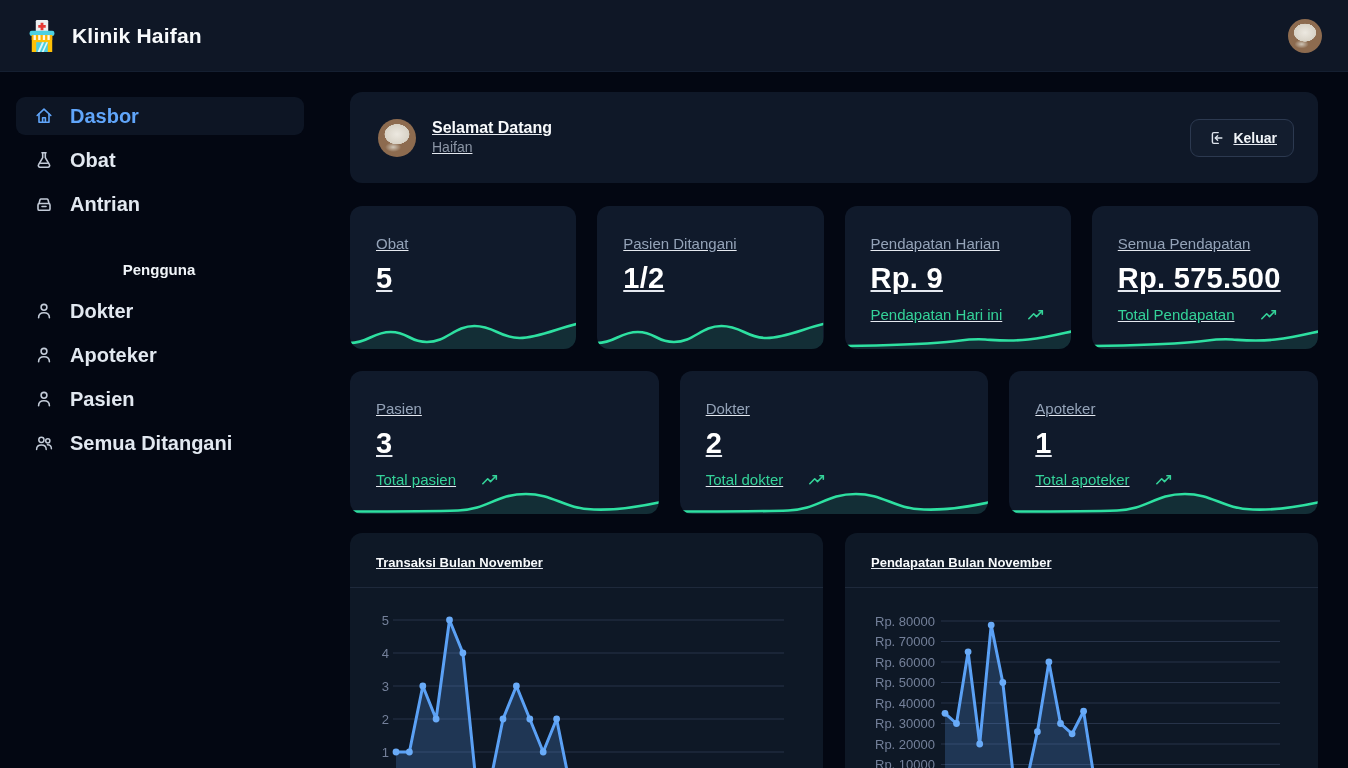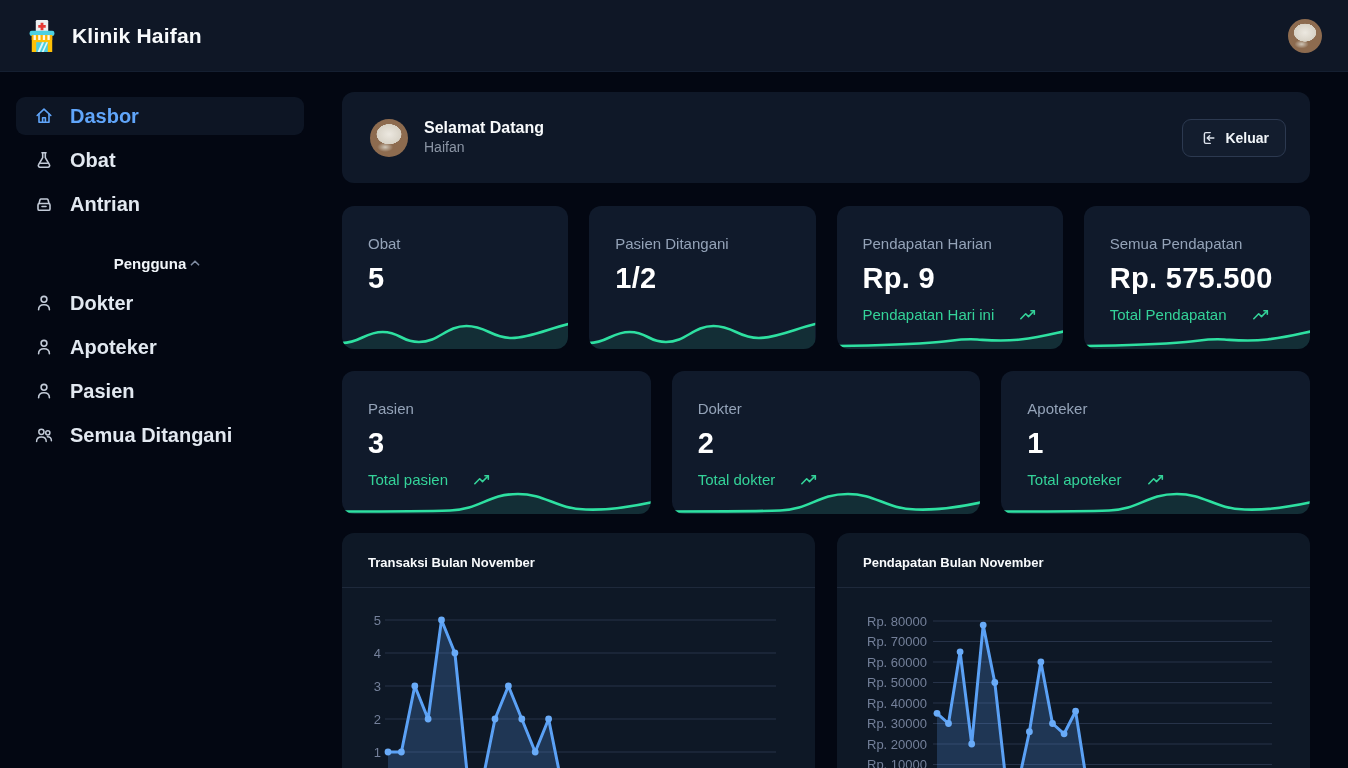--- a/index.html
+++ b/index.html
@@ -31,27 +31,27 @@
   .nav-item{
     height:38px;border-radius:9px;display:flex;align-items:center;
     padding:0 0 0 18px;margin-bottom:6px;cursor:pointer;
   }
   .nav-item .nicon{width:20px;height:20px;margin-right:16px;flex:0 0 auto;color:#c3cbd8;}
   .nav-item .nlabel{font-size:20px;font-weight:700;color:#e2e8f0;}
   .nav-item.active{background:#0d1524;}
   .nav-item.active .nicon{color:#60a5fa;}
   .nav-item.active .nlabel{color:#60a5fa;}
   .nav-section{
-    display:flex;align-items:center;justify-content:center;
-    margin:30px 0 11px 0;padding:0 10px 0 8px;height:20px;cursor:pointer;
+    display:flex;align-items:center;justify-content:flex-end;
+    margin:38px 0 11px 0;padding:0 10px 0 8px;height:20px;cursor:pointer;flex-direction:column;
   }
   .nav-section .slabel{font-size:15px;font-weight:700;color:#f1f5f9;}
   .nav-section .chev{width:18px;height:18px;color:#7e8aa0;}
   
-  .main{position:absolute;left:342px;top:64px;width:968px;height:633px;}
+  .main{position:absolute;left:350px;top:64px;width:968px;height:633px;text-decoration:underline;}
   
   .welcome{
     margin-top:28px;height:91px;display:flex;align-items:center;
     padding:0 24px 0 28px;background:#0f1828;border-radius:12px;box-sizing:border-box;
   }
   .welcome .avatar{width:38px;height:38px;margin-right:16px;cursor:default;}
   .welcome-title{font-size:16px;font-weight:700;color:#f8fafc;line-height:20px;}
   .welcome-sub{font-size:14px;color:#8b95a5;line-height:19px;}
   .logout-btn{
     display:flex;align-items:center;gap:8px;height:36px;padding:0 16px;

